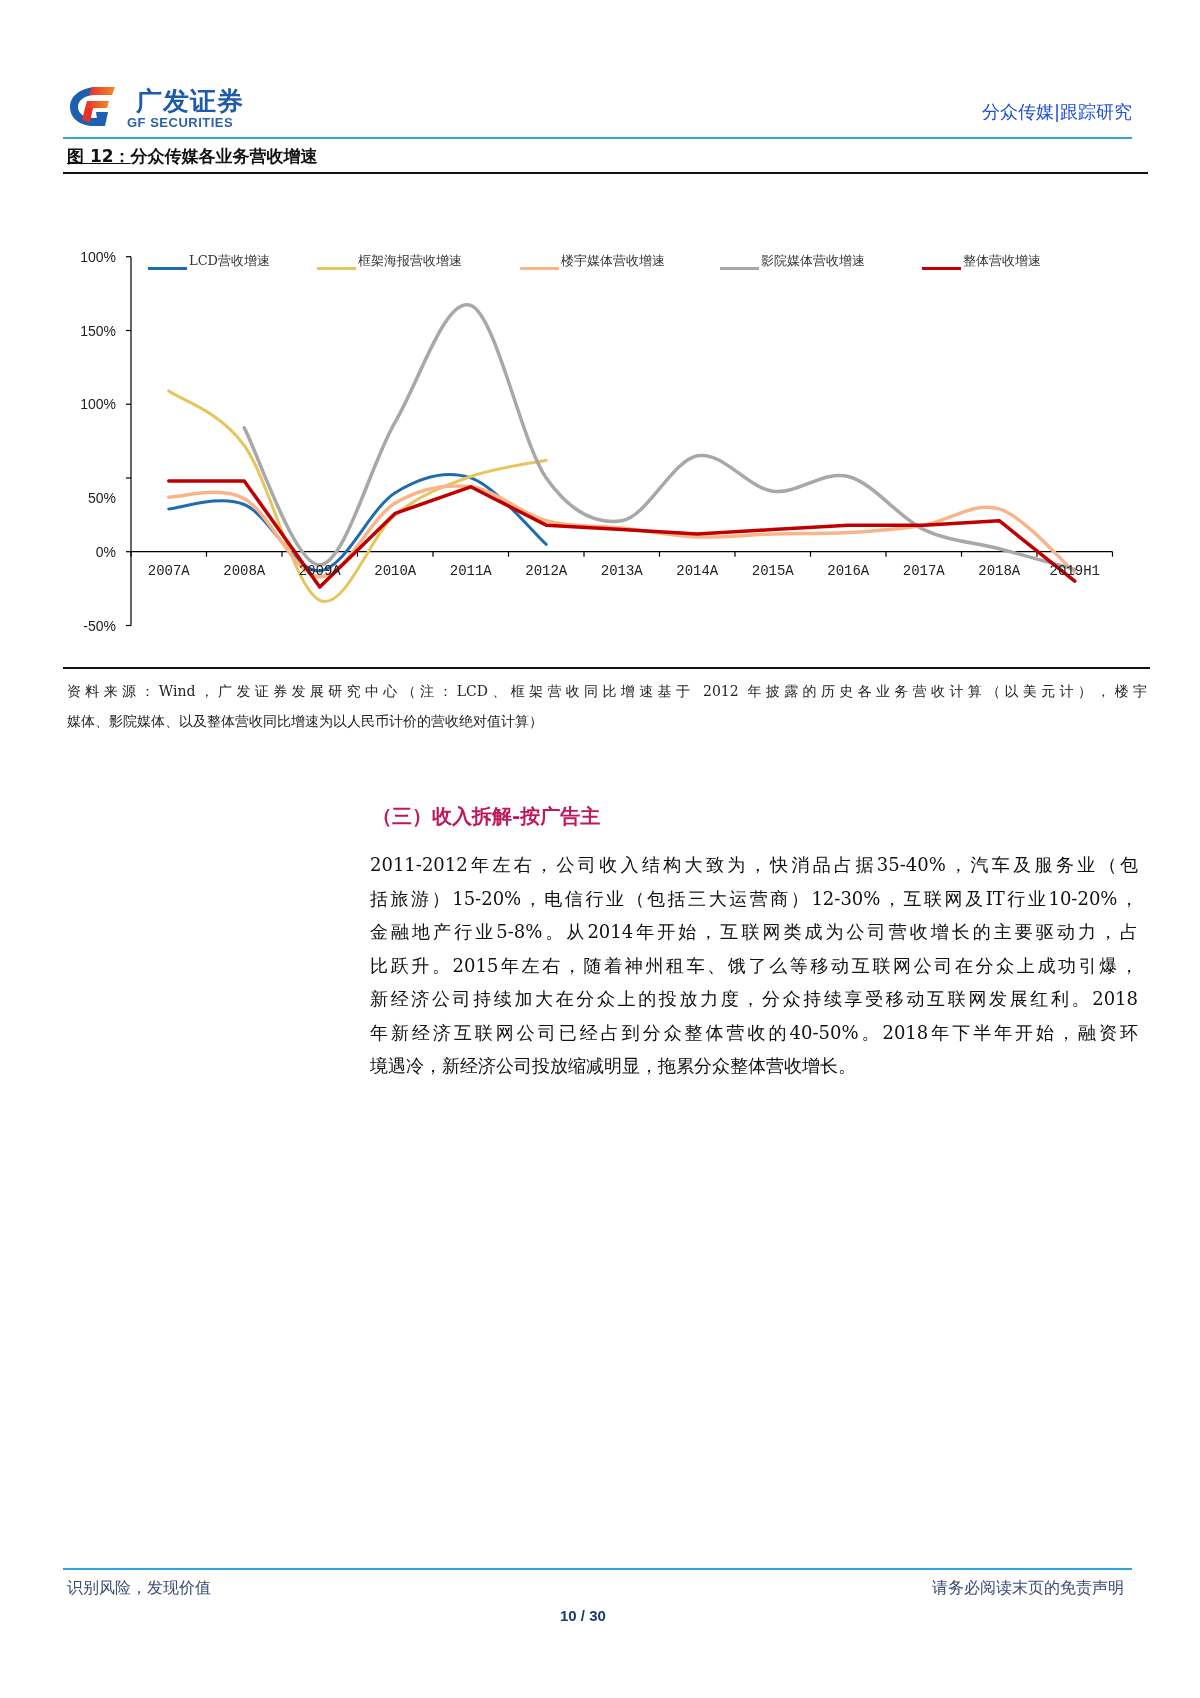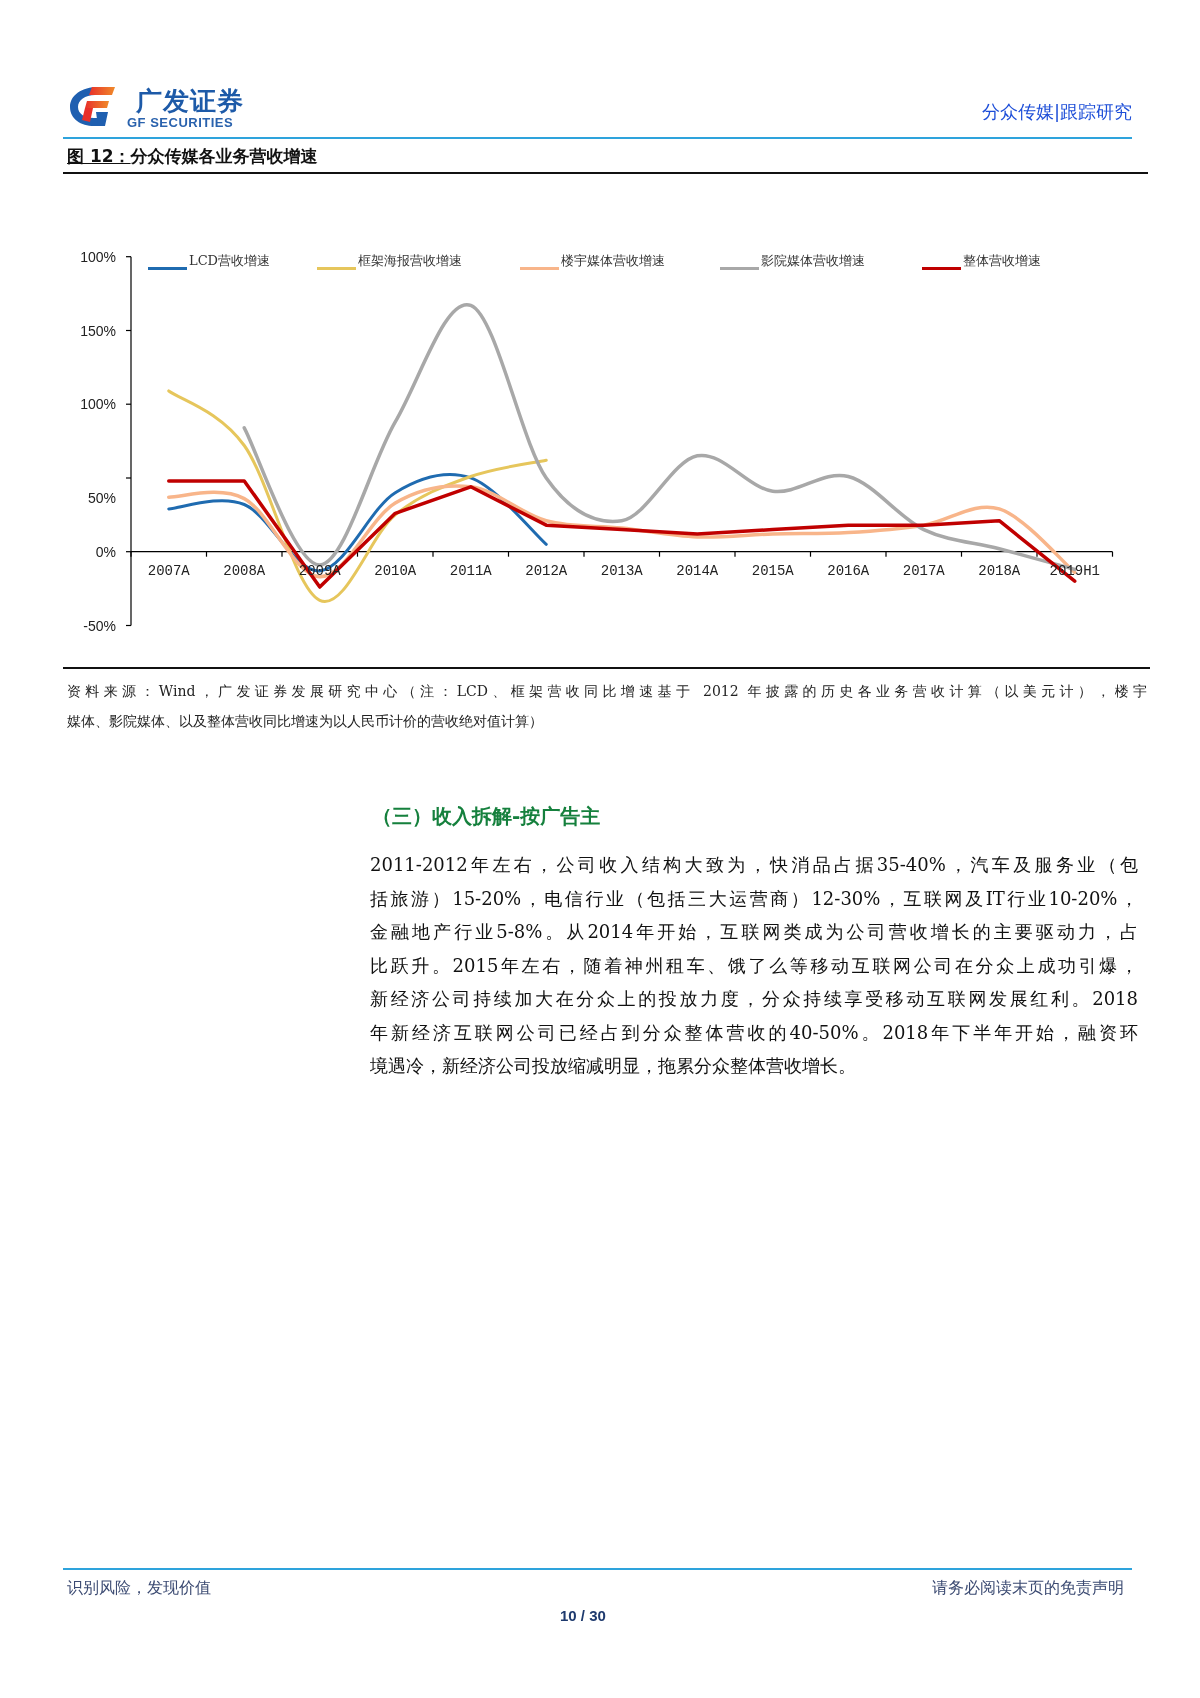--- a/index.html
+++ b/index.html
@@ -74,21 +74,21 @@
       left: 67px; top: 676px; width: 1080px;
       font-family: "DejaVu Serif", "Liberation Serif", serif;
       font-size: 14px; color: #222; line-height: 30px;
     }
     .src-line { white-space: nowrap; }
     .src-line.justify { text-align: justify; text-align-last: justify; }
 
     
     #section-heading {
       left: 372px; top: 803px;
-      font-size: 20px; font-weight: bold; color: #15803d; white-space: nowrap;
+      font-size: 20px; font-weight: bold; color: #be185d; white-space: nowrap;
     }
     #paragraph {
       left: 370px; top: 848px; width: 768px;
       font-family: "DejaVu Serif", "Liberation Serif", serif;
       font-size: 18px; color: #111; line-height: 33.5px;
     }
     .para-line { white-space: nowrap; }
     .para-line.justify { text-align: justify; text-align-last: justify; }
 
     

